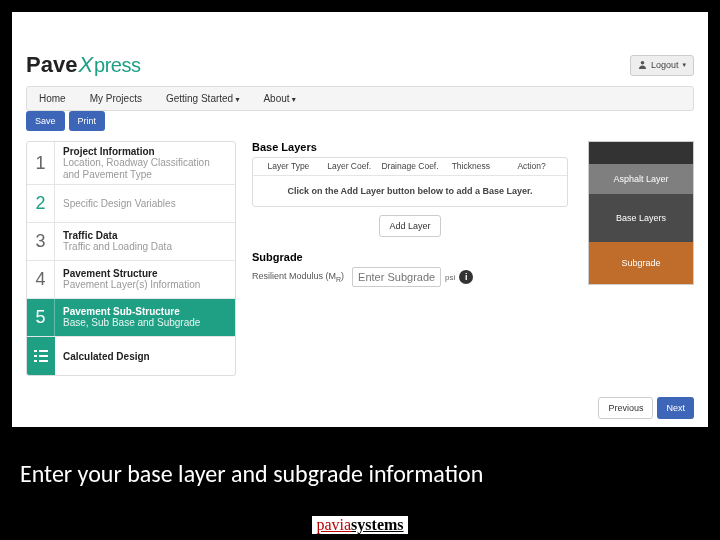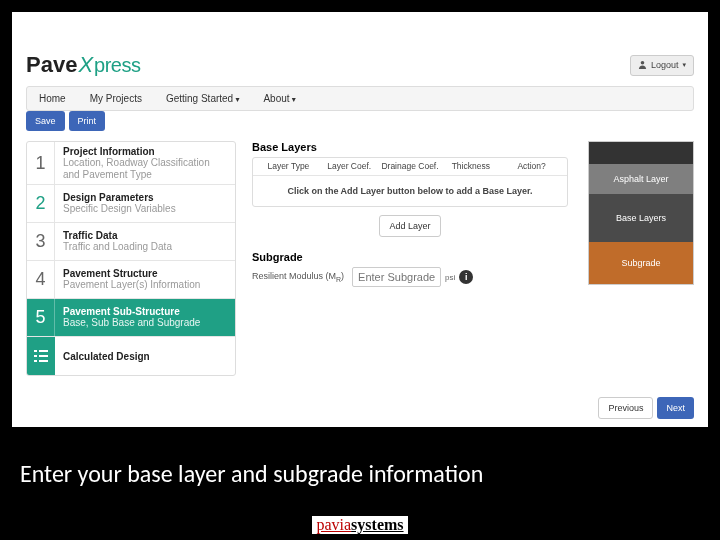--- a/index.html
+++ b/index.html
@@ -108,21 +108,20 @@
           <div class="step">
             <div class="step-num">1</div>
             <div class="step-body">
                 <div class="step-title">Project Information</div>
                 <div class="step-desc">Location, Roadway Classification and Pavement Type</div>
               </div>
           </div>
           <div class="step current">
             <div class="step-num">2</div>
             <div class="step-body">
-                <div class="step-title">Design Parameters</div>
                 <div class="step-desc">Specific Design Variables</div>
               </div>
           </div>
           <div class="step">
             <div class="step-num">3</div>
             <div class="step-body">
                 <div class="step-title">Traffic Data</div>
                 <div class="step-desc">Traffic and Loading Data</div>
               </div>
           </div>

